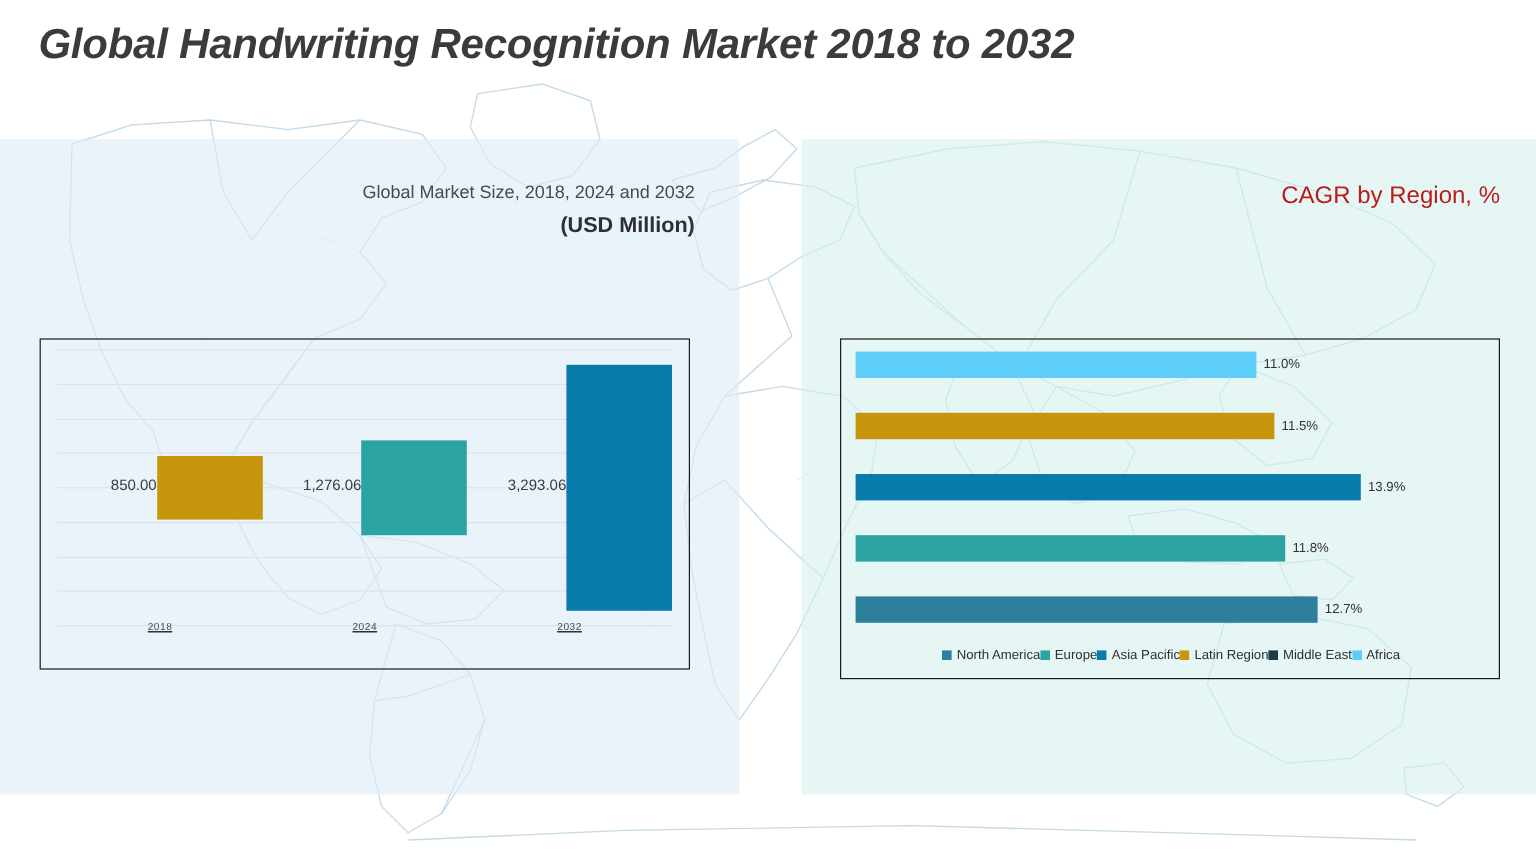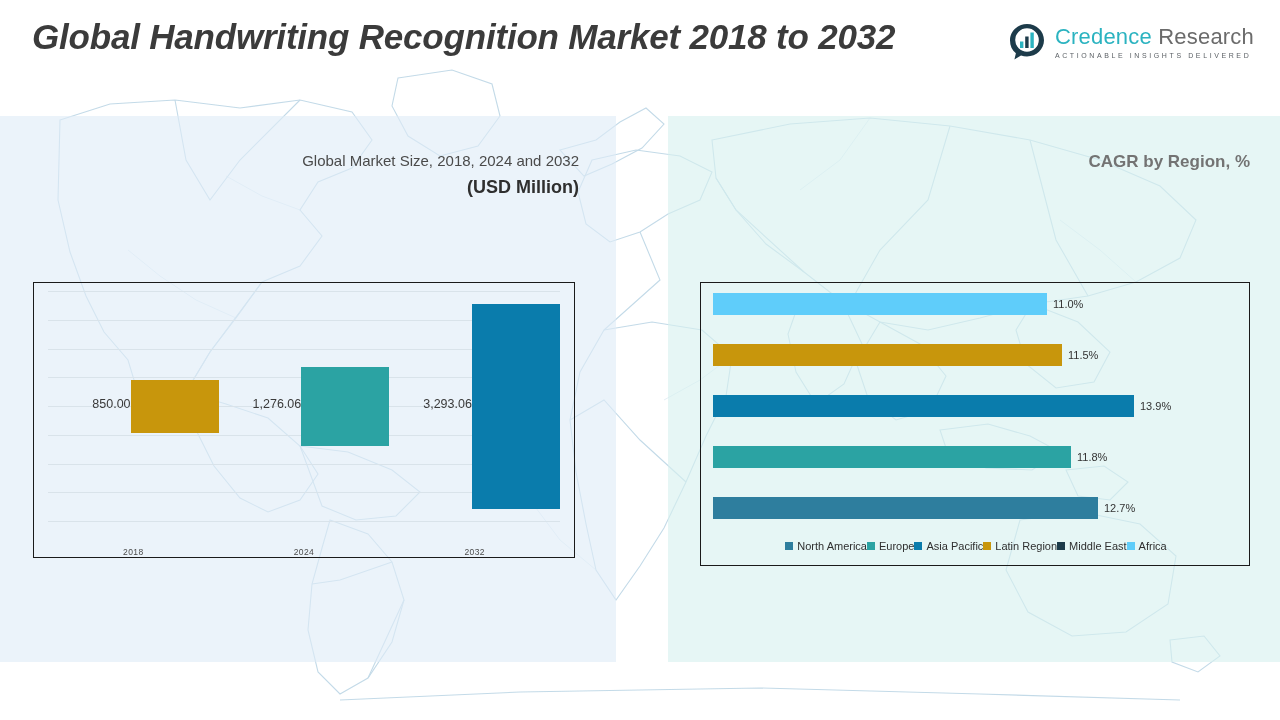--- a/index.html
+++ b/index.html
@@ -43,40 +43,40 @@
     position:absolute;left:668px;top:116px;width:612px;height:546px;
     background:rgba(214,240,239,.62);z-index:1;
   }
 
   
   .chart-head{position:absolute;z-index:4;text-align:right;color:#3d3d3d;}
   .ch-left{left:34px;top:150px;width:545px;}
   .ch-left .l1{font-size:15px;font-weight:400;color:#4a4a4a;line-height:1.5;}
   .ch-left .l2{font-size:18px;font-weight:bold;color:#2f2f2f;margin-top:4px;}
   .ch-right{left:700px;top:152px;width:550px;}
-  .ch-right .l1{font-size:17px;font-weight:bold;color:#737373;}
+  .ch-right .l1{font-size:20px;font-weight:normal;color:#b91c1c;}
 
   
   .box-left{
     position:absolute;left:33px;top:282px;width:542px;height:276px;
     border:1.5px solid #1a1a1a;box-sizing:border-box;z-index:4;
   }
   .plot-left{position:absolute;inset:0;}
   .gridline{position:absolute;left:14px;right:14px;height:1px;background:#d9e3ea;}
   .bars-left{
     position:absolute;left:14px;right:14px;top:8px;bottom:36px;
     display:flex;align-items:flex-end;justify-content:space-around;
   }
   .bcol{width:33.3%;height:100%;display:flex;flex-direction:row;
         align-items:center;justify-content:flex-end;position:relative;}
   .bval{font-size:12.5px;color:#3a3a3a;margin-bottom:5px;white-space:nowrap;}
   .brect{width:88px;}
   .axis-left{
-    position:absolute;left:14px;right:14px;bottom:0;height:24px;
-    display:flex;align-items:flex-end;justify-content:space-around;
+    position:absolute;left:14px;right:14px;bottom:16px;height:24px;
+    display:flex;align-items:flex-start;justify-content:space-around;text-decoration:underline;
   }
   .axis-left span{width:33.3%;text-align:center;font-size:8.5px;color:#4b4b4b;letter-spacing:.4px;}
 
   
   .box-right{
     position:absolute;left:700px;top:282px;width:550px;height:284px;
     border:1.5px solid #1a1a1a;box-sizing:border-box;z-index:4;
   }
   .hbars{position:absolute;left:12px;right:10px;top:10px;bottom:46px;
          display:flex;flex-direction:column;justify-content:space-between;}
@@ -147,38 +147,20 @@
       </g>
     </svg>
   </div>
 
   <div class="panel-left"></div>
   <div class="panel-right"></div>
 
   <div class="header">
     <div class="title">Global Handwriting Recognition Market 2018 to 2032</div>
 
-    <div class="logo">
-      <div class="logo-mark">
-        <svg viewBox="0 0 40 40" width="40" height="40">
-          <path d="M20 2c9.4 0 17 7.2 17 16.2S29.4 34.4 20 34.4c-2.1 0-4.1-.35-6-1l-6.6 4.2 1.5-6.3C5 28.3 3 23.6 3 18.2 3 9.2 10.6 2 20 2z" fill="#1d3b4a"></path>
-          <circle cx="20" cy="18" r="12.4" fill="#ffffff"></circle>
-          <path d="M20 4.6c7.4 0 13.4 6 13.4 13.4S27.4 31.4 20 31.4 6.6 25.4 6.6 18 12.6 4.6 20 4.6z" fill="none" stroke="#1d3b4a" stroke-width="3.2"></path>
-          <rect x="13" y="19.5" width="3.4" height="6.5" fill="#2bb3c0"></rect>
-          <rect x="18.2" y="14.5" width="3.4" height="11.5" fill="#1d3b4a"></rect>
-          <rect x="23.4" y="10.5" width="3.4" height="15.5" fill="#2bb3c0"></rect>
-        </svg>
-      </div>
-      <div class="logo-text">
-        <div class="logo-main">
-          <span class="c1">Credence</span><span class="c2"> Research</span>
-        </div>
-        <div class="logo-tag">Actionable Insights Delivered</div>
-      </div>
-    </div>
   </div>
 
   <div class="chart-head ch-left">
     <div class="l1">Global Market Size, 2018, 2024 and 2032</div>
     <div class="l2">(USD Million)</div>
   </div>
 
   <div class="box-left">
     <div class="plot-left">
       <div id="left-grid">

